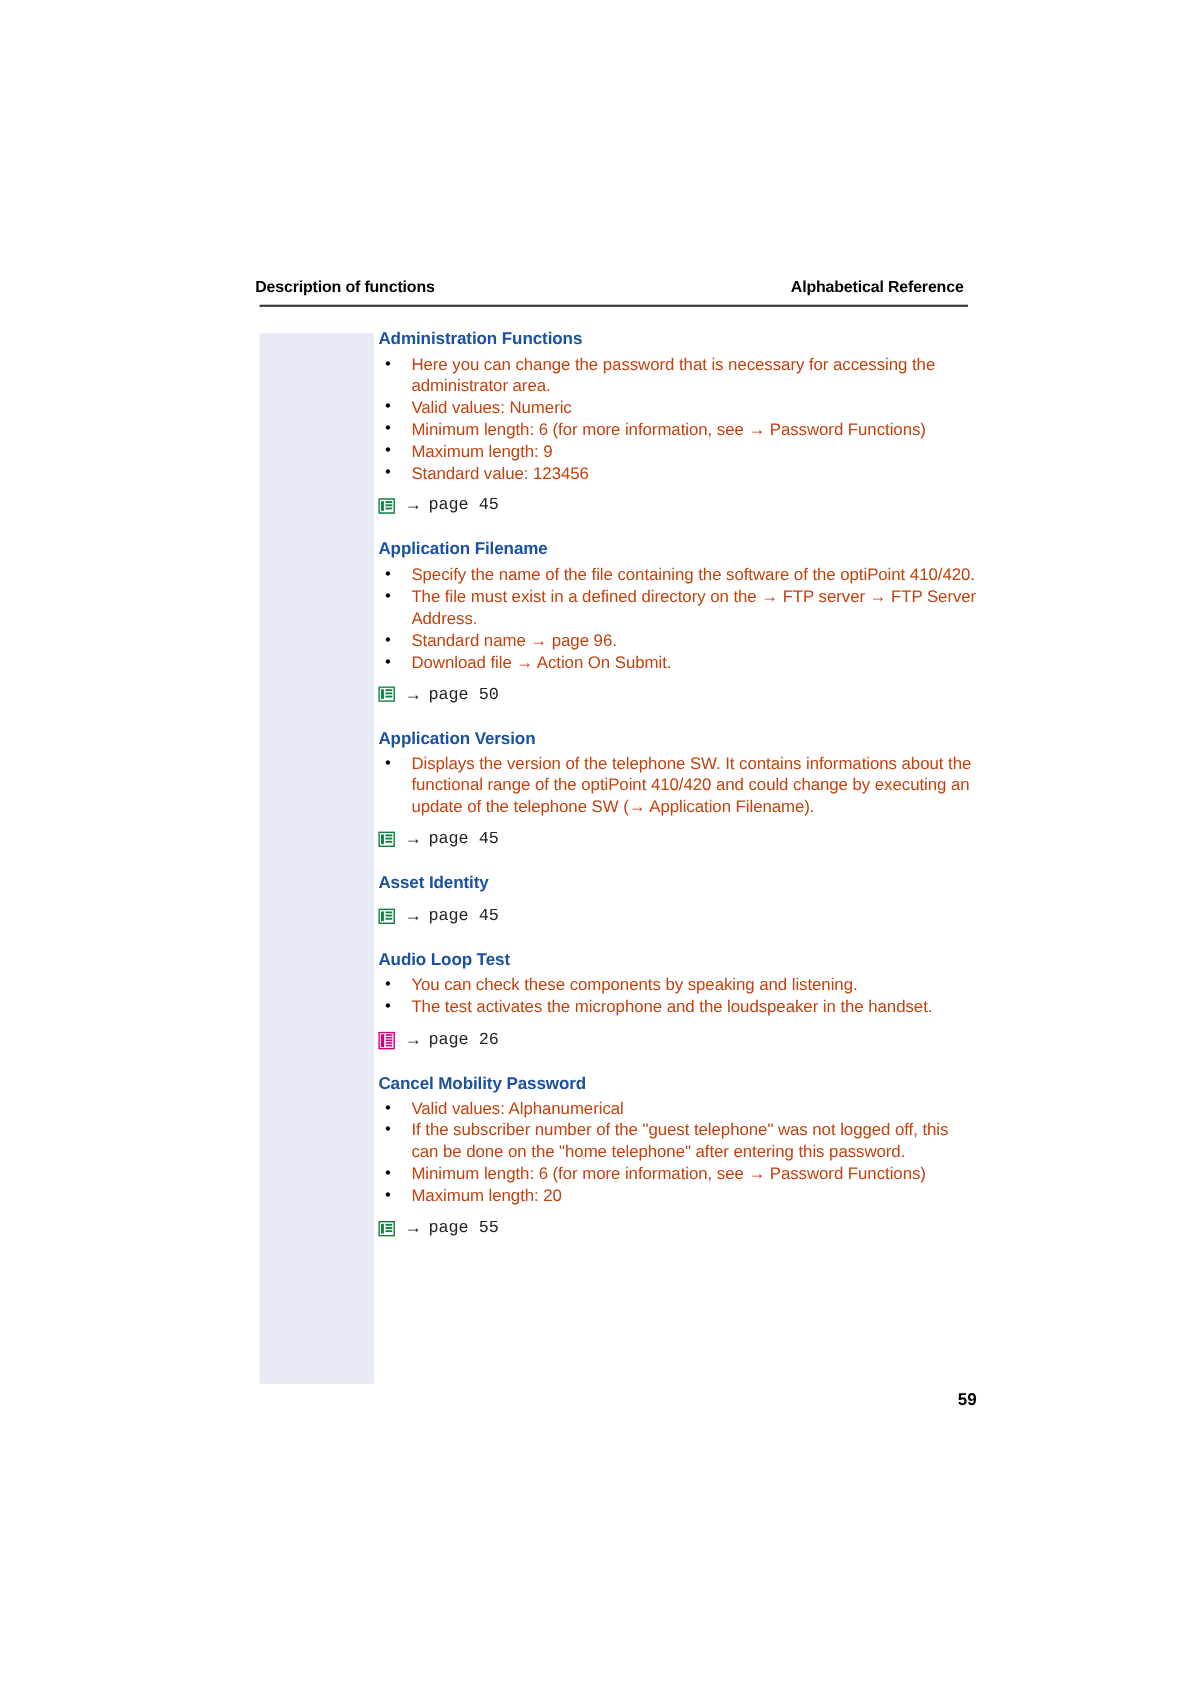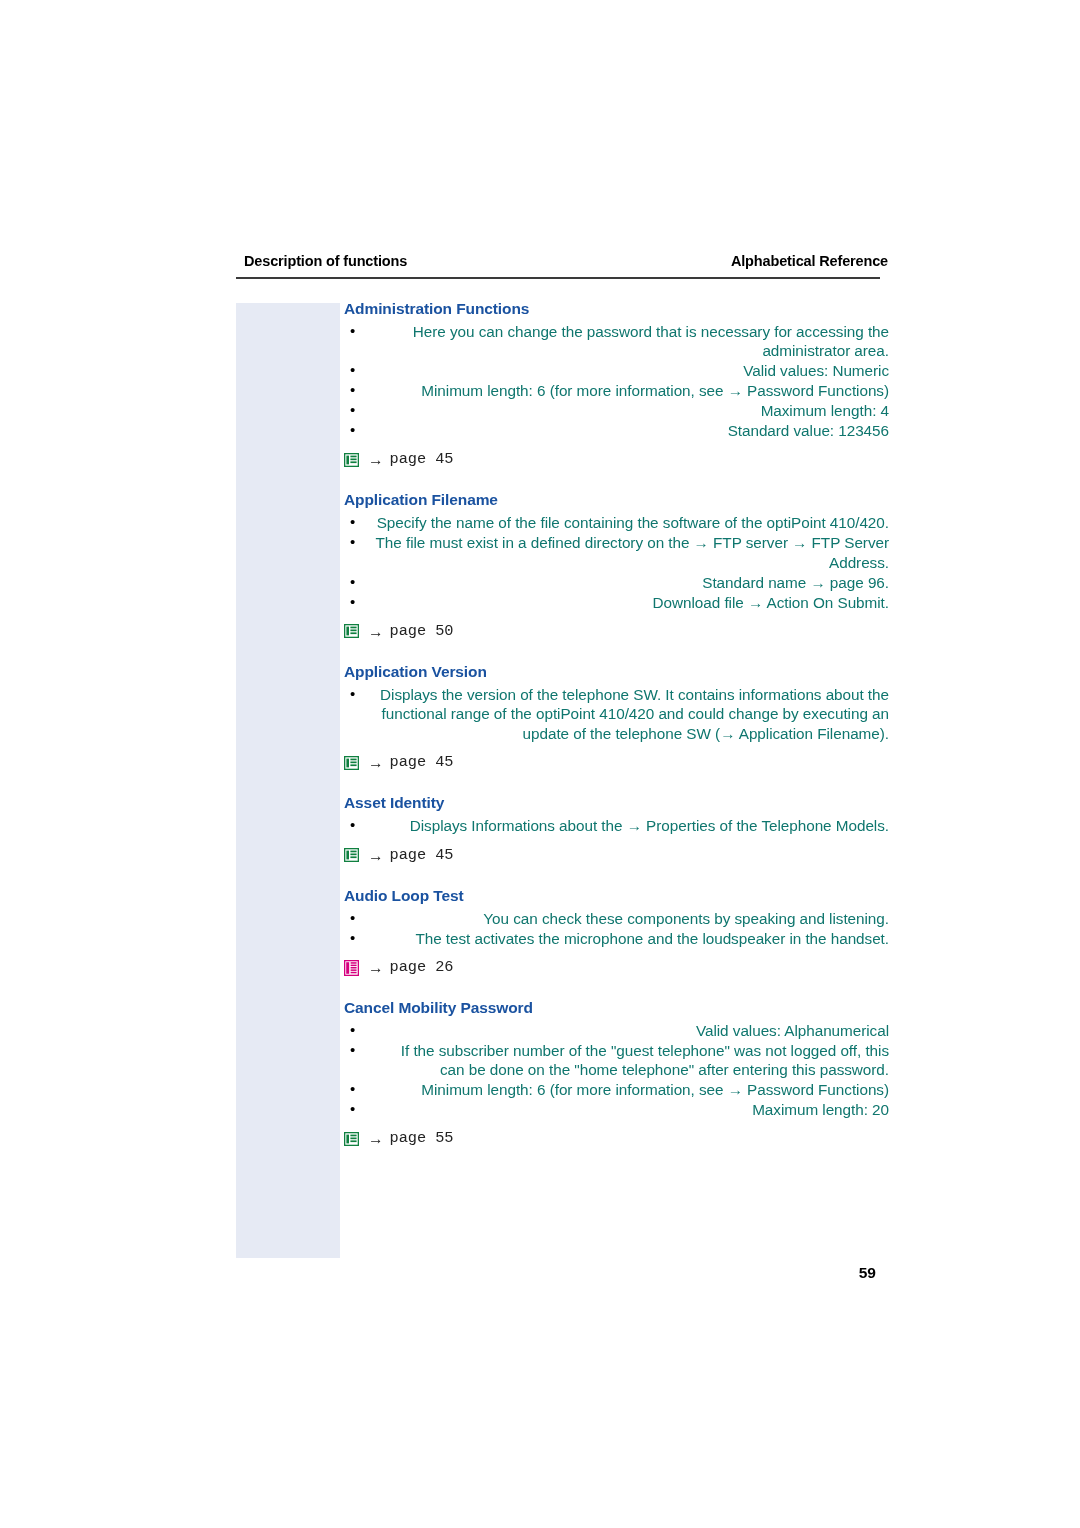--- a/index.html
+++ b/index.html
@@ -22,21 +22,21 @@
     left: 0; top: 0;
     width: 1080px;
     height: 1528px;
     background: #ffffff;
     overflow: hidden;
   }
 
   
   .running-head {
     position: absolute;
-    left: 244px;
+    left: 232px;
     top: 253px;
     width: 644px;
     display: flex;
     justify-content: space-between;
     align-items: flex-end;
     font-size: 14.5px;
     font-weight: bold;
     letter-spacing: -0.15px;
     color: #000000;
   }
@@ -84,24 +84,23 @@
   ul.bullets {
     list-style: none;
     margin: 0;
     padding: 0;
   }
   ul.bullets li {
     position: relative;
     padding-left: 30px;
     font-size: 15.3px;
     line-height: 19.4px;
-    color: #0f766e;
+    color: #c2410c;
     margin: 0 0 0.5px 0;
     letter-spacing: -0.05px;
-    text-align: right;
   }
   ul.bullets li::before {
     content: "\2022";
     position: absolute;
     left: 6px;
     top: -1px;
     font-size: 15px;
     color: #000000;
   }
 
@@ -130,21 +129,21 @@
     flex: 0 0 auto;
     line-height: 0;
   }
 
   
   .gap-sm { height: 21px; }
 
   
   .folio {
     position: absolute;
-    right: 204px;
+    right: 192px;
     top: 1264px;
     font-size: 15.5px;
     font-weight: bold;
     color: #000000;
   }
 </style>
 </head>
 <body>
 
 <div class="page">
@@ -157,21 +156,21 @@
 
   <div class="side-band"></div>
 
   <div class="content" id="entry-list">
       <div class="entry">
         <div class="entry-title">Administration Functions</div>
         <ul class="bullets">
           <li>Here you can change the password that is necessary for accessing the administrator area.</li>
           <li>Valid values: Numeric</li>
           <li>Minimum length: 6 (for more information, see → Password Functions)</li>
-          <li>Maximum length: 4</li>
+          <li>Maximum length: 9</li>
           <li>Standard value: 123456</li>
         </ul>
         <div class="pageref">
           <span class="doc-icon"><svg width="15" height="14" viewBox="0 0 15 14" xmlns="http://www.w3.org/2000/svg">
               <rect x="0.5" y="0.5" width="14" height="13" fill="#ffffff" stroke="#108040" stroke-width="1.6"></rect>
               <rect x="2.4" y="2.6" width="2.6" height="8.8" fill="#108040"></rect>
               <rect x="6.4" y="2.6" width="6.2" height="1.7" fill="#108040"></rect>
               <rect x="6.4" y="5.5" width="6.2" height="1.7" fill="#108040"></rect>
               <rect x="6.4" y="8.4" width="6.2" height="1.7" fill="#108040"></rect>
             </svg></span>
@@ -214,23 +213,20 @@
               <rect x="6.4" y="5.5" width="6.2" height="1.7" fill="#108040"></rect>
               <rect x="6.4" y="8.4" width="6.2" height="1.7" fill="#108040"></rect>
             </svg></span>
           <span class="ref-arrow">→</span>
           <span class="ref-text">page 45</span>
         </div>
       </div>
       <div class="gap-sm"></div>
       <div class="entry">
         <div class="entry-title">Asset Identity</div>
-        <ul class="bullets">
-          <li>Displays Informations about the → Properties of the Telephone Models.</li>
-        </ul>
         <div class="pageref">
           <span class="doc-icon"><svg width="15" height="14" viewBox="0 0 15 14" xmlns="http://www.w3.org/2000/svg">
               <rect x="0.5" y="0.5" width="14" height="13" fill="#ffffff" stroke="#108040" stroke-width="1.6"></rect>
               <rect x="2.4" y="2.6" width="2.6" height="8.8" fill="#108040"></rect>
               <rect x="6.4" y="2.6" width="6.2" height="1.7" fill="#108040"></rect>
               <rect x="6.4" y="5.5" width="6.2" height="1.7" fill="#108040"></rect>
               <rect x="6.4" y="8.4" width="6.2" height="1.7" fill="#108040"></rect>
             </svg></span>
           <span class="ref-arrow">→</span>
           <span class="ref-text">page 45</span>

